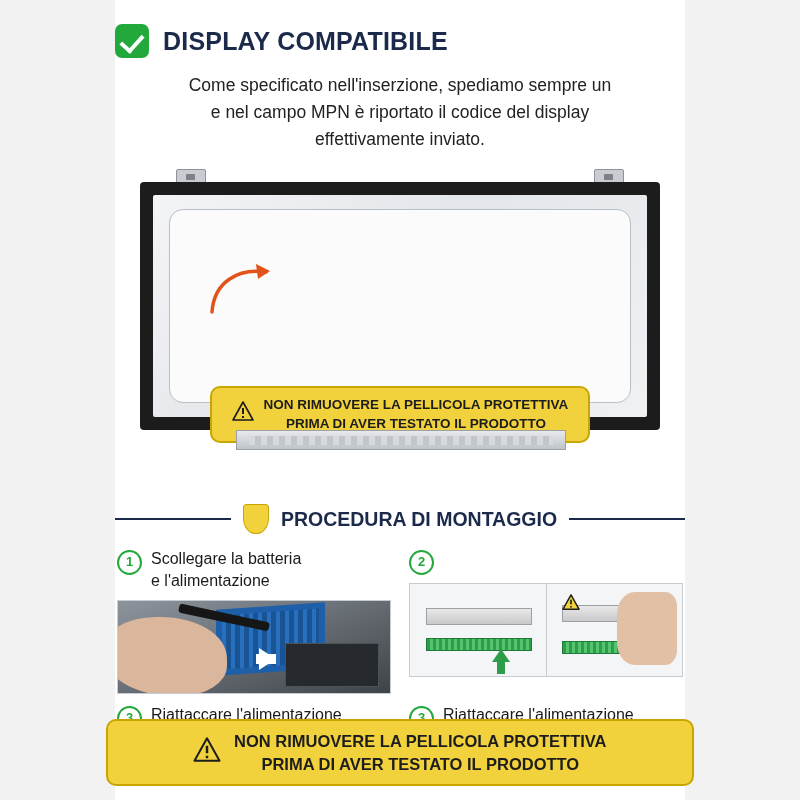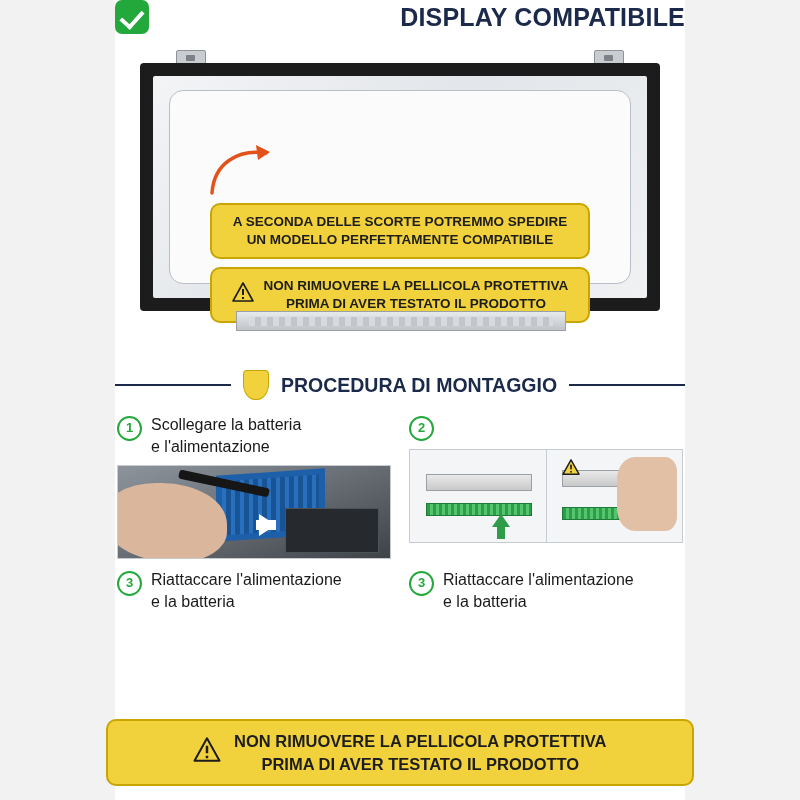--- a/index.html
+++ b/index.html
@@ -35,22 +35,23 @@
     left: 115px;
     top: 0;
     width: 570px;
     height: 800px;
   }
 
   
   .header-row {
     display: flex;
     align-items: center;
-    justify-content: space-between;
+    justify-content: flex-start;
     gap: 14px;
+    padding-top: 24px;
   }
   .check-badge {
     width: 34px;
     height: 34px;
     border-radius: 7px;
     background: #23a83b;
     position: relative;
     flex: 0 0 auto;
   }
   .check-badge::after {
@@ -189,21 +190,21 @@
     height: 9px;
     background: repeating-linear-gradient(90deg,#d6d9dd 0 6px,#c2c6cb 6px 12px);
   }
 
   
   .section-head {
     display: flex;
     align-items: center;
     justify-content: center;
     gap: 12px;
-    margin-top: 20px;
+    margin-top: 35px;
   }
   .rule {
     flex: 1 1 auto;
     height: 2px;
     background: #1b2a4a;
   }
   .shield {
     width: 24px;
     height: 28px;
     background: #f2d23c;
@@ -422,41 +423,38 @@
   <div class="side-band right"></div>
 
   <div class="content">
 
     <div class="header-row">
       <div class="check-badge"></div>
       <div class="title">DISPLAY COMPATIBILE</div>
     </div>
 
     <div class="intro">
+      <div>Come specificato nell'inserzione, spediamo sempre un</div>
+      <div>e nel campo MPN è riportato il codice del display</div>
+      <div>effettivamente inviato.</div>
     </div>
 
     <div class="panel-wrap">
       <div class="mount-tab l"></div>
       <div class="mount-tab r"></div>
 
       <div class="panel">
         <div class="panel-inner">
           <div class="screen-area">
 
             <svg class="arrow-curve" viewBox="0 0 70 52">
               <path d="M4 50 C 6 20, 30 6, 58 10" stroke="#e2521a" stroke-width="3.5" fill="none" stroke-linecap="round"></path>
               <path d="M62 9 L 48 2 L 50 17 Z" fill="#e2521a"></path>
             </svg>
 
-            <div class="note first">
-              <span class="note-lines">
-                <span>A SECONDA DELLE SCORTE POTREMMO SPEDIRE</span><br>
-                <span>UN MODELLO PERFETTAMENTE COMPATIBILE</span>
-              </span>
-            </div>
 
             <div class="note second">
               <span class="warn">
                 <svg width="22" height="20" viewBox="0 0 22 20">
                   <path d="M11 1 L21 19 L1 19 Z" fill="#f2d23c" stroke="#1d1d1d" stroke-width="1.6" stroke-linejoin="round"></path>
                   <rect x="10" y="7" width="2" height="6" fill="#1d1d1d"></rect>
                   <rect x="10" y="15" width="2" height="2" fill="#1d1d1d"></rect>
                 </svg>
               </span>
               <span class="note-lines">

